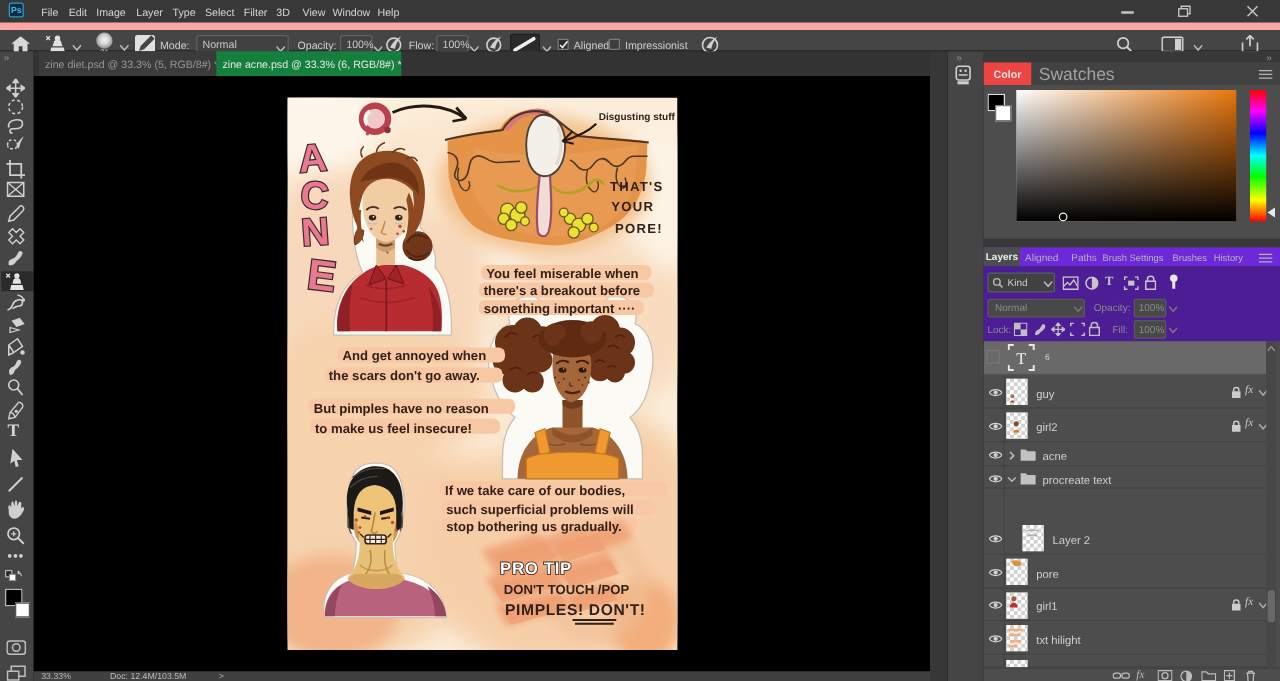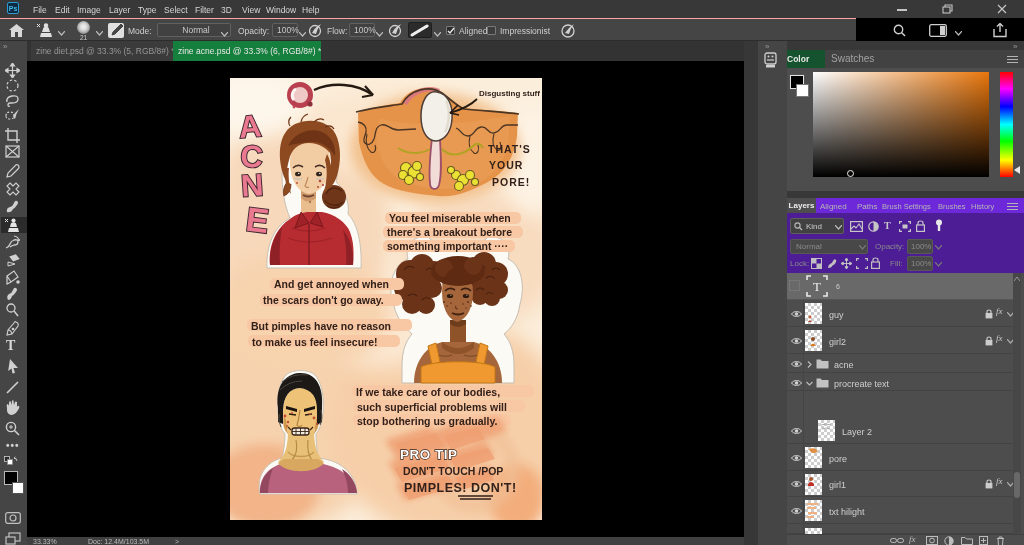--- a/index.html
+++ b/index.html
@@ -3,21 +3,21 @@
 <meta charset="utf-8">
 <style>
 * { margin:0; padding:0; box-sizing:border-box; }
 html,body { width:1024px; height:545px; overflow:hidden; }
 body { font-family:"Liberation Sans", sans-serif; background:#000; position:relative; }
 .abs { position:absolute; }
 #menubar { left:0; top:0; width:1024px; height:18px; background:#383838; color:#d6d6d6; font-size:8.5px; }
 #menubar .mi { position:absolute; top:4.5px; }
 #pslogo { position:absolute; left:7px; top:2px; width:12px; height:12px; background:#0d2c42; border:1px solid #2d9bd2; border-radius:2px; color:#43b9ec; font-size:7px; font-weight:bold; text-align:center; line-height:11px; }
 #winbtns { position:absolute; right:0; top:0; width:130px; height:18px; }
-#optionsbar { left:0; top:18px; width:856px; height:23px; background:#454545; border-top:1px solid #fca5a5; border-bottom:1px solid #2c2c2c; color:#cfcfcf; font-size:8.5px;text-align:center; }
+#optionsbar { left:0; top:18px; width:1024px; height:23px; background:#454545; border-top:6px solid #fca5a5; border-bottom:1px solid #2c2c2c; color:#cfcfcf; font-size:8.5px; }
 .ob-lbl { position:absolute; top:7px; }
 .ob-box { position:absolute; top:4px; height:14px; background:#414141; border:1px solid #606060; border-radius:2px; color:#c8c8c8; font-size:8.5px; line-height:12px; padding-left:4px; }
 .chev { position:absolute; width:7px; height:5px; }
 #toolbar { left:0; top:41px; width:27px; height:504px; background:#454545; }
 #tabbar { left:27px; top:41px; width:717px; height:20px; background:#333333; }
 .tab { position:absolute; top:0; height:20px; font-size:8.5px; line-height:20px; padding:0 5px; white-space:nowrap; overflow:hidden; }
 #tab1 { left:4px; width:142px; background:#3b3b3b; color:#969696; }
 #tab2 { left:146px; width:148px; background:#15803d; color:#e6e6e6; }
 #canvas { left:27px; top:61px; width:717px; height:476px; background:#000; }
 #statusbar { left:27px; top:537px; width:717px; height:8px; background:#404040; color:#bdbdbd; font-size:7px; }
@@ -493,22 +493,22 @@
       <circle cx="4.5" cy="4.5" r="1" fill="#cfcfcf"></circle>
       <circle cx="8.5" cy="4.5" r="1" fill="#cfcfcf"></circle>
       <path d="M3,8 L10,8" stroke="#cfcfcf" stroke-width="1.2"></path>
       <rect x="2" y="13" width="9" height="2.5" fill="#cfcfcf"></rect>
     </svg>
 </div>
 <div id="panels" class="abs">
   <div style="position:absolute;left:0;top:0;width:237px;height:9px;background:#383838"></div>
   <div style="position:absolute;left:226px;top:1px;color:#9a9a9a;font-size:8px">»</div>
   <div style="position:absolute;left:0;top:9px;width:237px;height:18px;background:#424242">
-    <div style="position:absolute;left:0;top:0;width:38px;height:18px;background:#14532d;color:#e8e8e8;font-size:8.5px;font-weight:bold;line-height:18px;">Color</div>
-    <div style="position:absolute;left:38px;top:0;color:#a2a2a2;font-size:10px;line-height:18px;padding-left:6px">Swatches</div>
+    <div style="position:absolute;left:0;top:0;width:38px;height:18px;background:#ef4444;color:#e8e8e8;font-size:8.5px;font-weight:bold;line-height:18px;text-align:center">Color</div>
+    <div style="position:absolute;left:38px;top:0;color:#a2a2a2;font-size:14px;line-height:18px;padding-left:6px">Swatches</div>
     <svg style="position:absolute;left:220px;top:5px" width="11" height="9" viewBox="0 0 11 9">
         <path d="M0,1.5 L11,1.5 M0,4.5 L11,4.5 M0,7.5 L11,7.5" stroke="#b4b4b4" stroke-width="1.1"></path>
       </svg>
   </div>
   <div style="position:absolute;left:0;top:27px;width:237px;height:123px;background:#4d4d4d">
     <div style="position:absolute;left:3px;top:7px;width:14px;height:14px;background:#000;border:1px solid #e0e0e0;outline:1px solid #555"></div>
     <div style="position:absolute;left:9px;top:16px;width:13px;height:13px;background:#fff;border:1px solid #777"></div>
     <div style="position:absolute;left:26px;top:4px;width:176px;height:105px;background:linear-gradient(to bottom, rgba(0,0,0,0) 0%, #000 100%), linear-gradient(to right, #fff 0%, #e8760c 100%)"></div>
     <div style="position:absolute;left:60px;top:102px;width:7px;height:7px;border:1px solid #f0f0f0;border-radius:50%"></div>
     <div style="position:absolute;left:213px;top:4px;width:13px;height:105px;background:linear-gradient(to bottom,#f00 0%,#f0f 16%,#00f 33%,#0ff 50%,#0f0 66%,#ff0 84%,#f00 100%)"></div>

